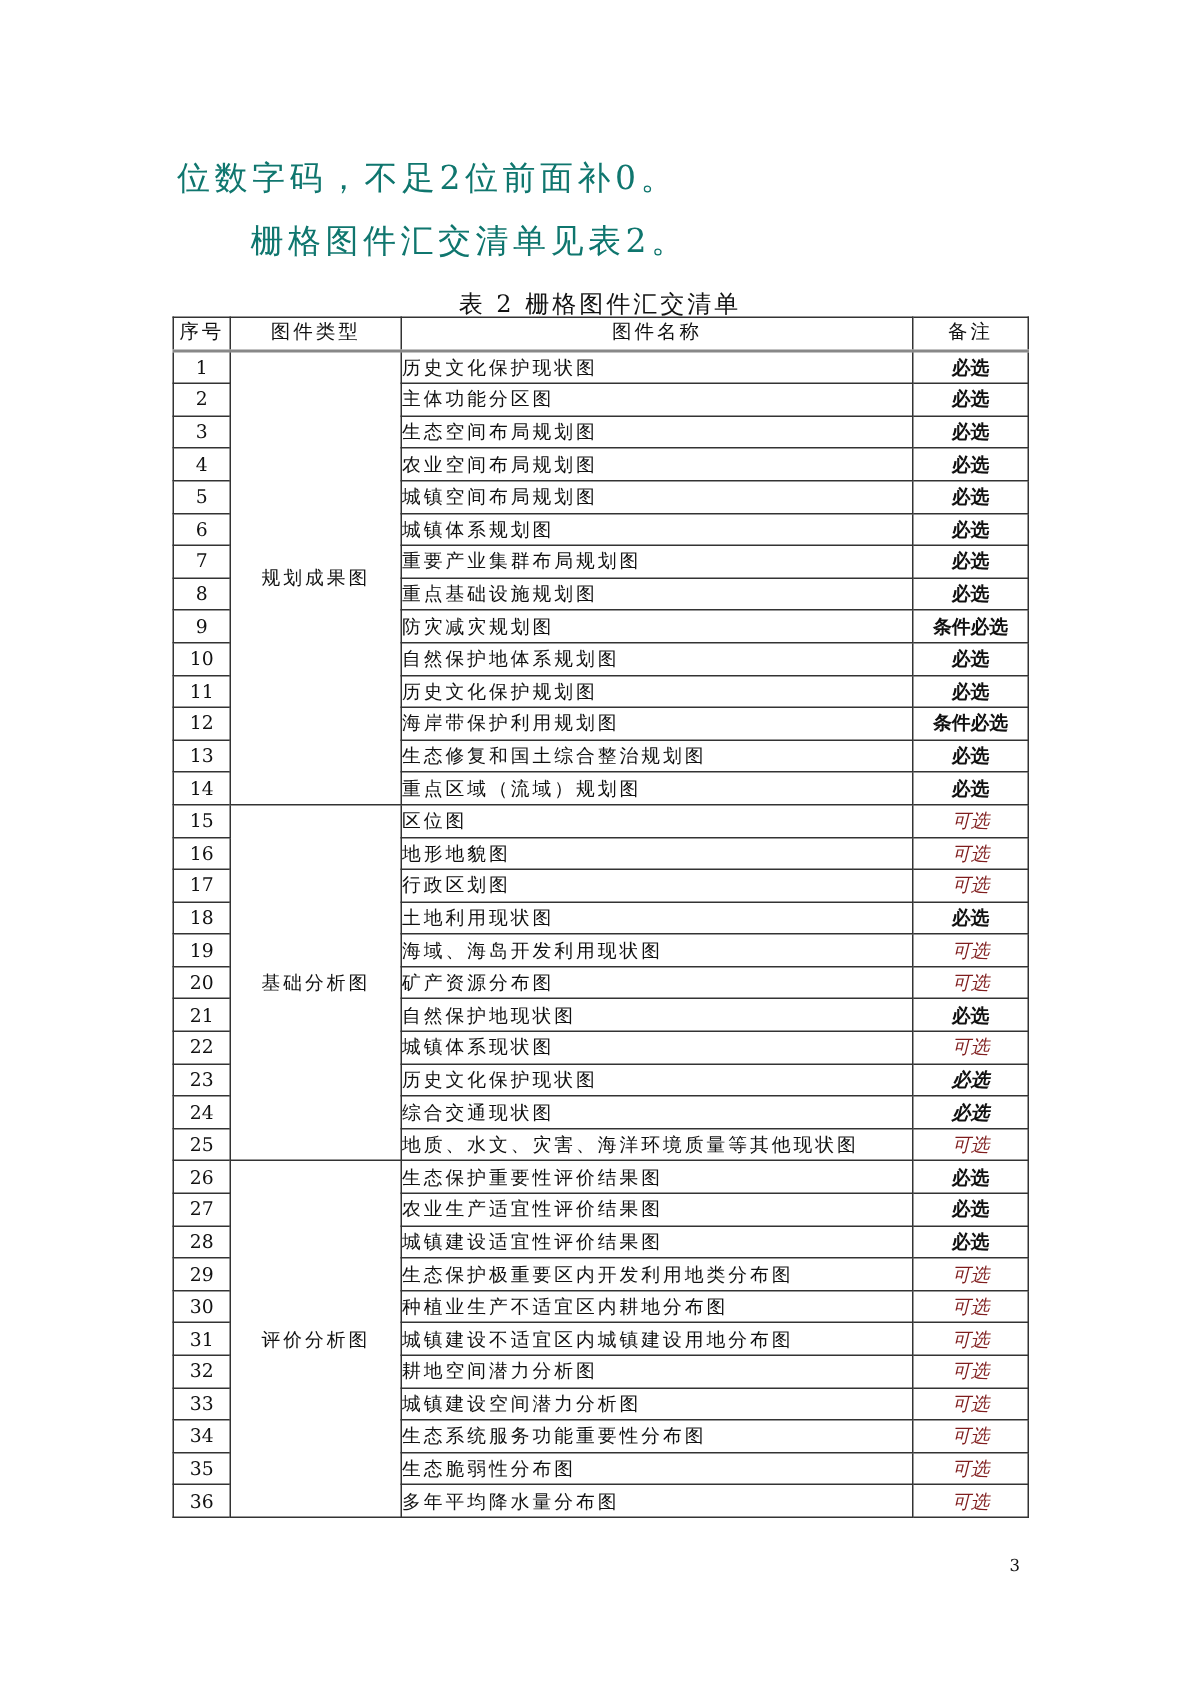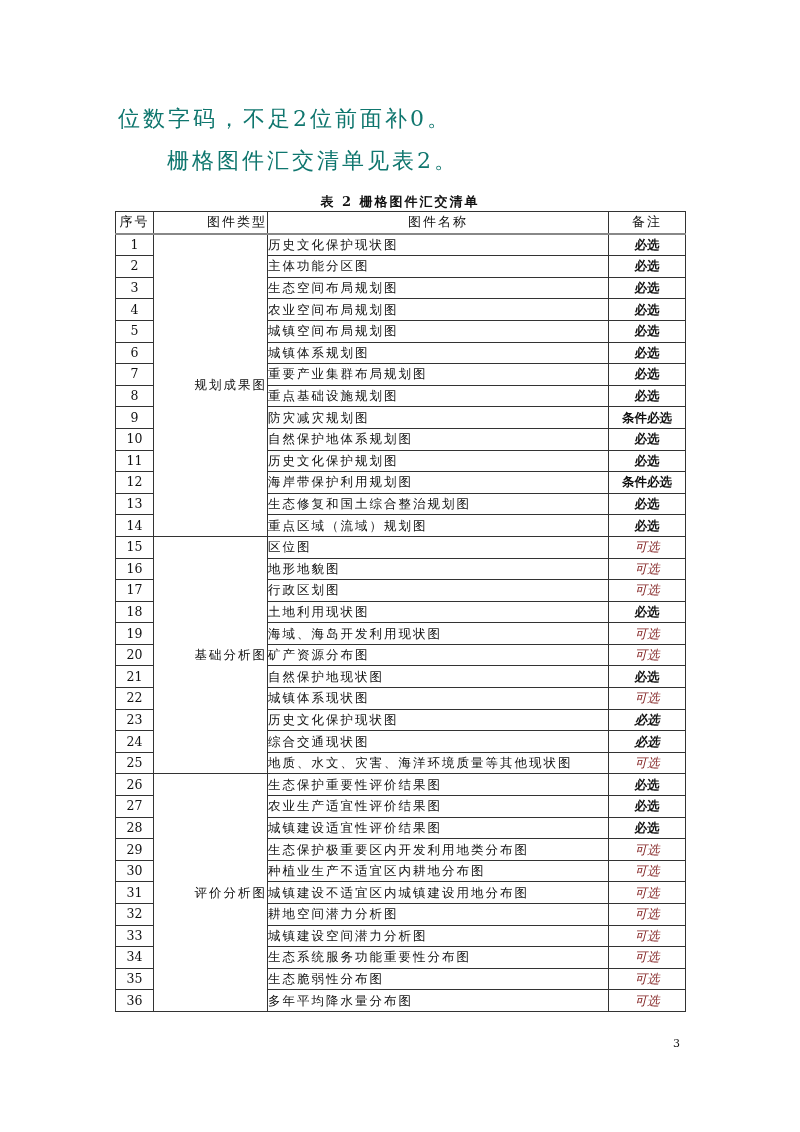--- a/index.html
+++ b/index.html
@@ -2,27 +2,27 @@
 <html><head>
   <meta charset="utf-8">
   <style>
     html, body { margin: 0; padding: 0; background: #ffffff; }
     body { width: 800px; height: 1132px; position: relative; overflow: hidden;
            font-family: "DejaVu Serif", "Liberation Serif", serif; color: #111; }
     .para { position: absolute; font-size: 22px; letter-spacing: 3px; color: #0f766e; white-space: nowrap; }
     .p1 { left: 118px; top: 104px; }
     .p2 { left: 167px; top: 146px; }
     .caption { position: absolute; left: 0; width: 800px; top: 193px; text-align: center;
-               font-size: 13px; font-weight: bold; letter-spacing: 2px; }
+               font-size: 16px; font-weight: normal; letter-spacing: 2px; }
     table.t { position: absolute; left: 115px; top: 211px; border-collapse: collapse;
               font-size: 12.5px; table-layout: fixed; width: 571px; }
     table.t td, table.t th { border: 1px solid #333; height: 20.6px; padding: 0; line-height: 20px; }
     table.t th { font-weight: normal; font-size: 13px; letter-spacing: 2px; }
     th.c1, td.c1 { width: 37px; text-align: center; }
-    th.c2, td.c2 { width: 113px; text-align: right; letter-spacing: 2px; }
+    th.c2, td.c2 { width: 113px; text-align: center; letter-spacing: 2px; }
     th.c3 { text-align: center; }
     td.c3 { text-align: left; padding-left: 5px; letter-spacing: 2px; }
     th.c4, td.c4 { width: 76px; text-align: center; }
     .req { font-weight: bold; }
     .opt { font-style: italic; color: #7f1d1d; }
     .reqit { font-style: italic; font-weight: bold; }
     tr.head { border-bottom: 2px solid #888; }
     .pagenum { position: absolute; left: 673px; top: 1037px; font-size: 11px; }
   </style>
 </head>

